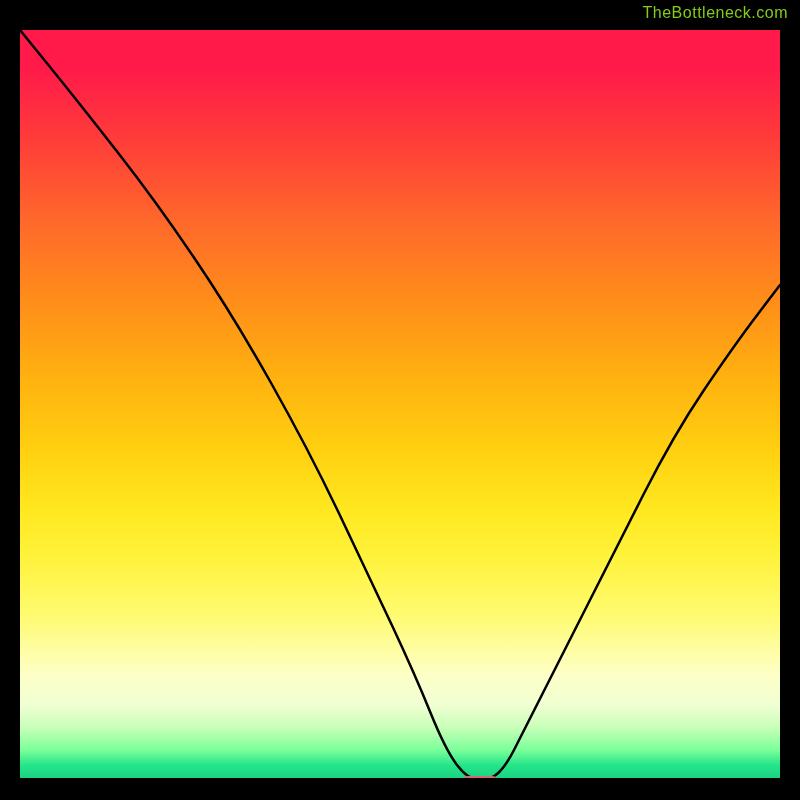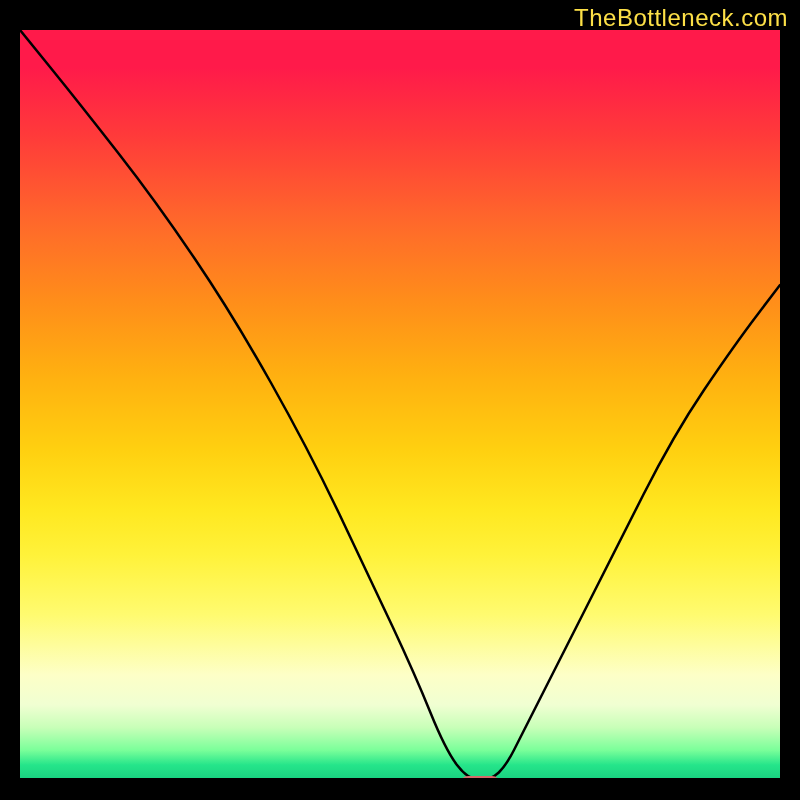--- a/index.html
+++ b/index.html
@@ -14,22 +14,22 @@
   .frame {
     position: relative;
     width: 800px;
     height: 800px;
     background: #000;
   }
   .watermark {
     position: absolute;
     top: 4px;
     right: 12px;
-    color: #fde047;
-    font-size: 24px;
+    color: #84cc16;
+    font-size: 16px;
     font-weight: 500;
     letter-spacing: 0.5px;
     z-index: 10;
   }
   .plot-area {
     position: absolute;
     left: 20px;
     top: 30px;
     width: 760px;
     height: 750px;

